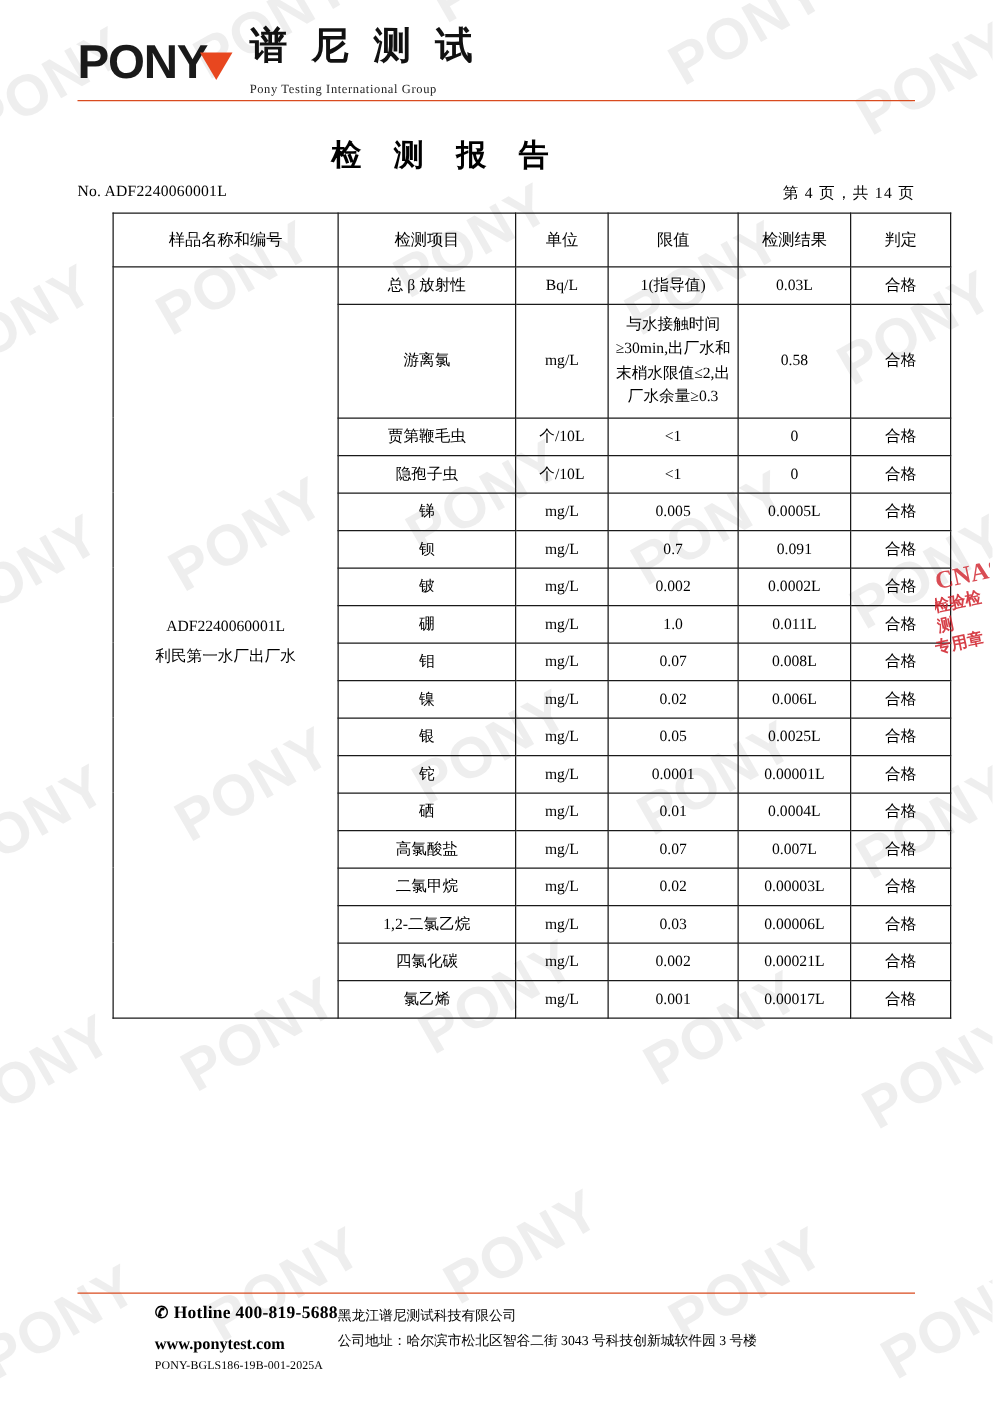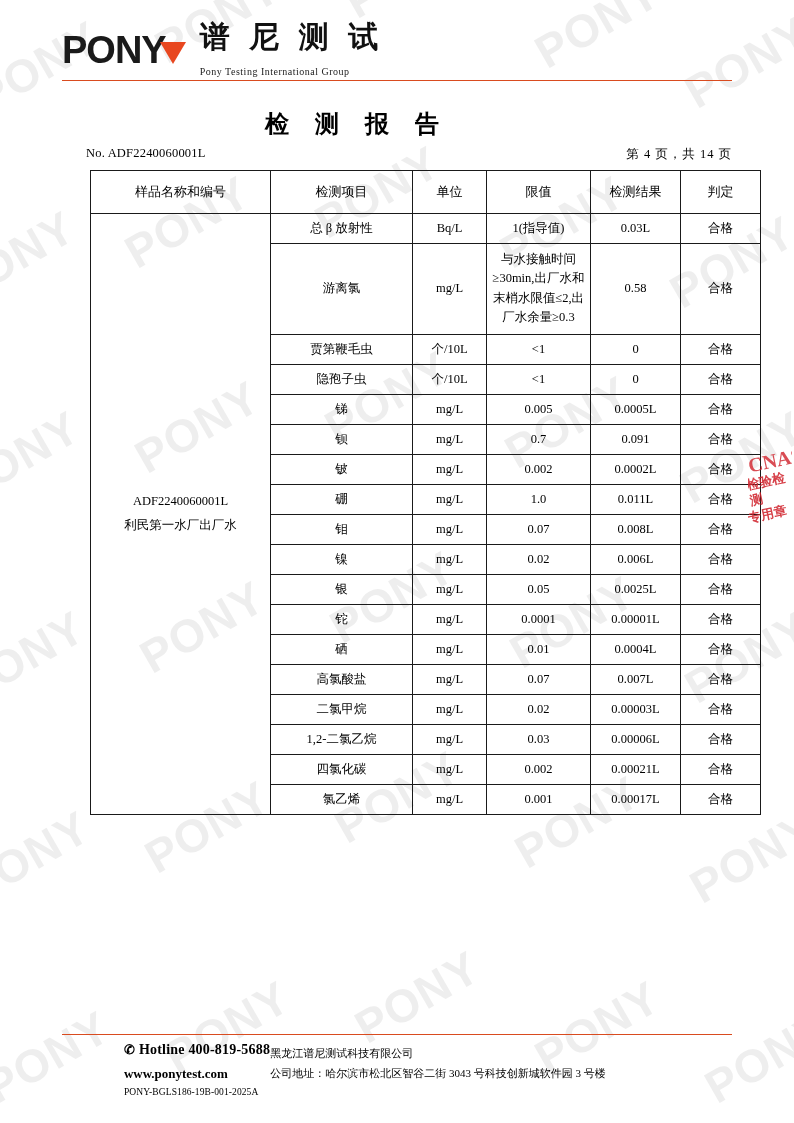--- a/index.html
+++ b/index.html
@@ -114,21 +114,21 @@
   
   .meta-row {
     position: absolute;
     top: 146px;
     left: 62px;
     width: 670px;
     display: flex;
     justify-content: space-between;
     font-size: 12.5px;
   }
-  .meta-no { letter-spacing: 0.2px; margin-left: 24px; }
+  .meta-no { letter-spacing: 0.2px; }
   .meta-page { letter-spacing: 1px; margin-left: 20px; }
 
   
   .tbl-wrap {
     position: absolute;
     top: 170px;
     left: 62px;
     width: 670px;
     padding-left: 28px;
   }

